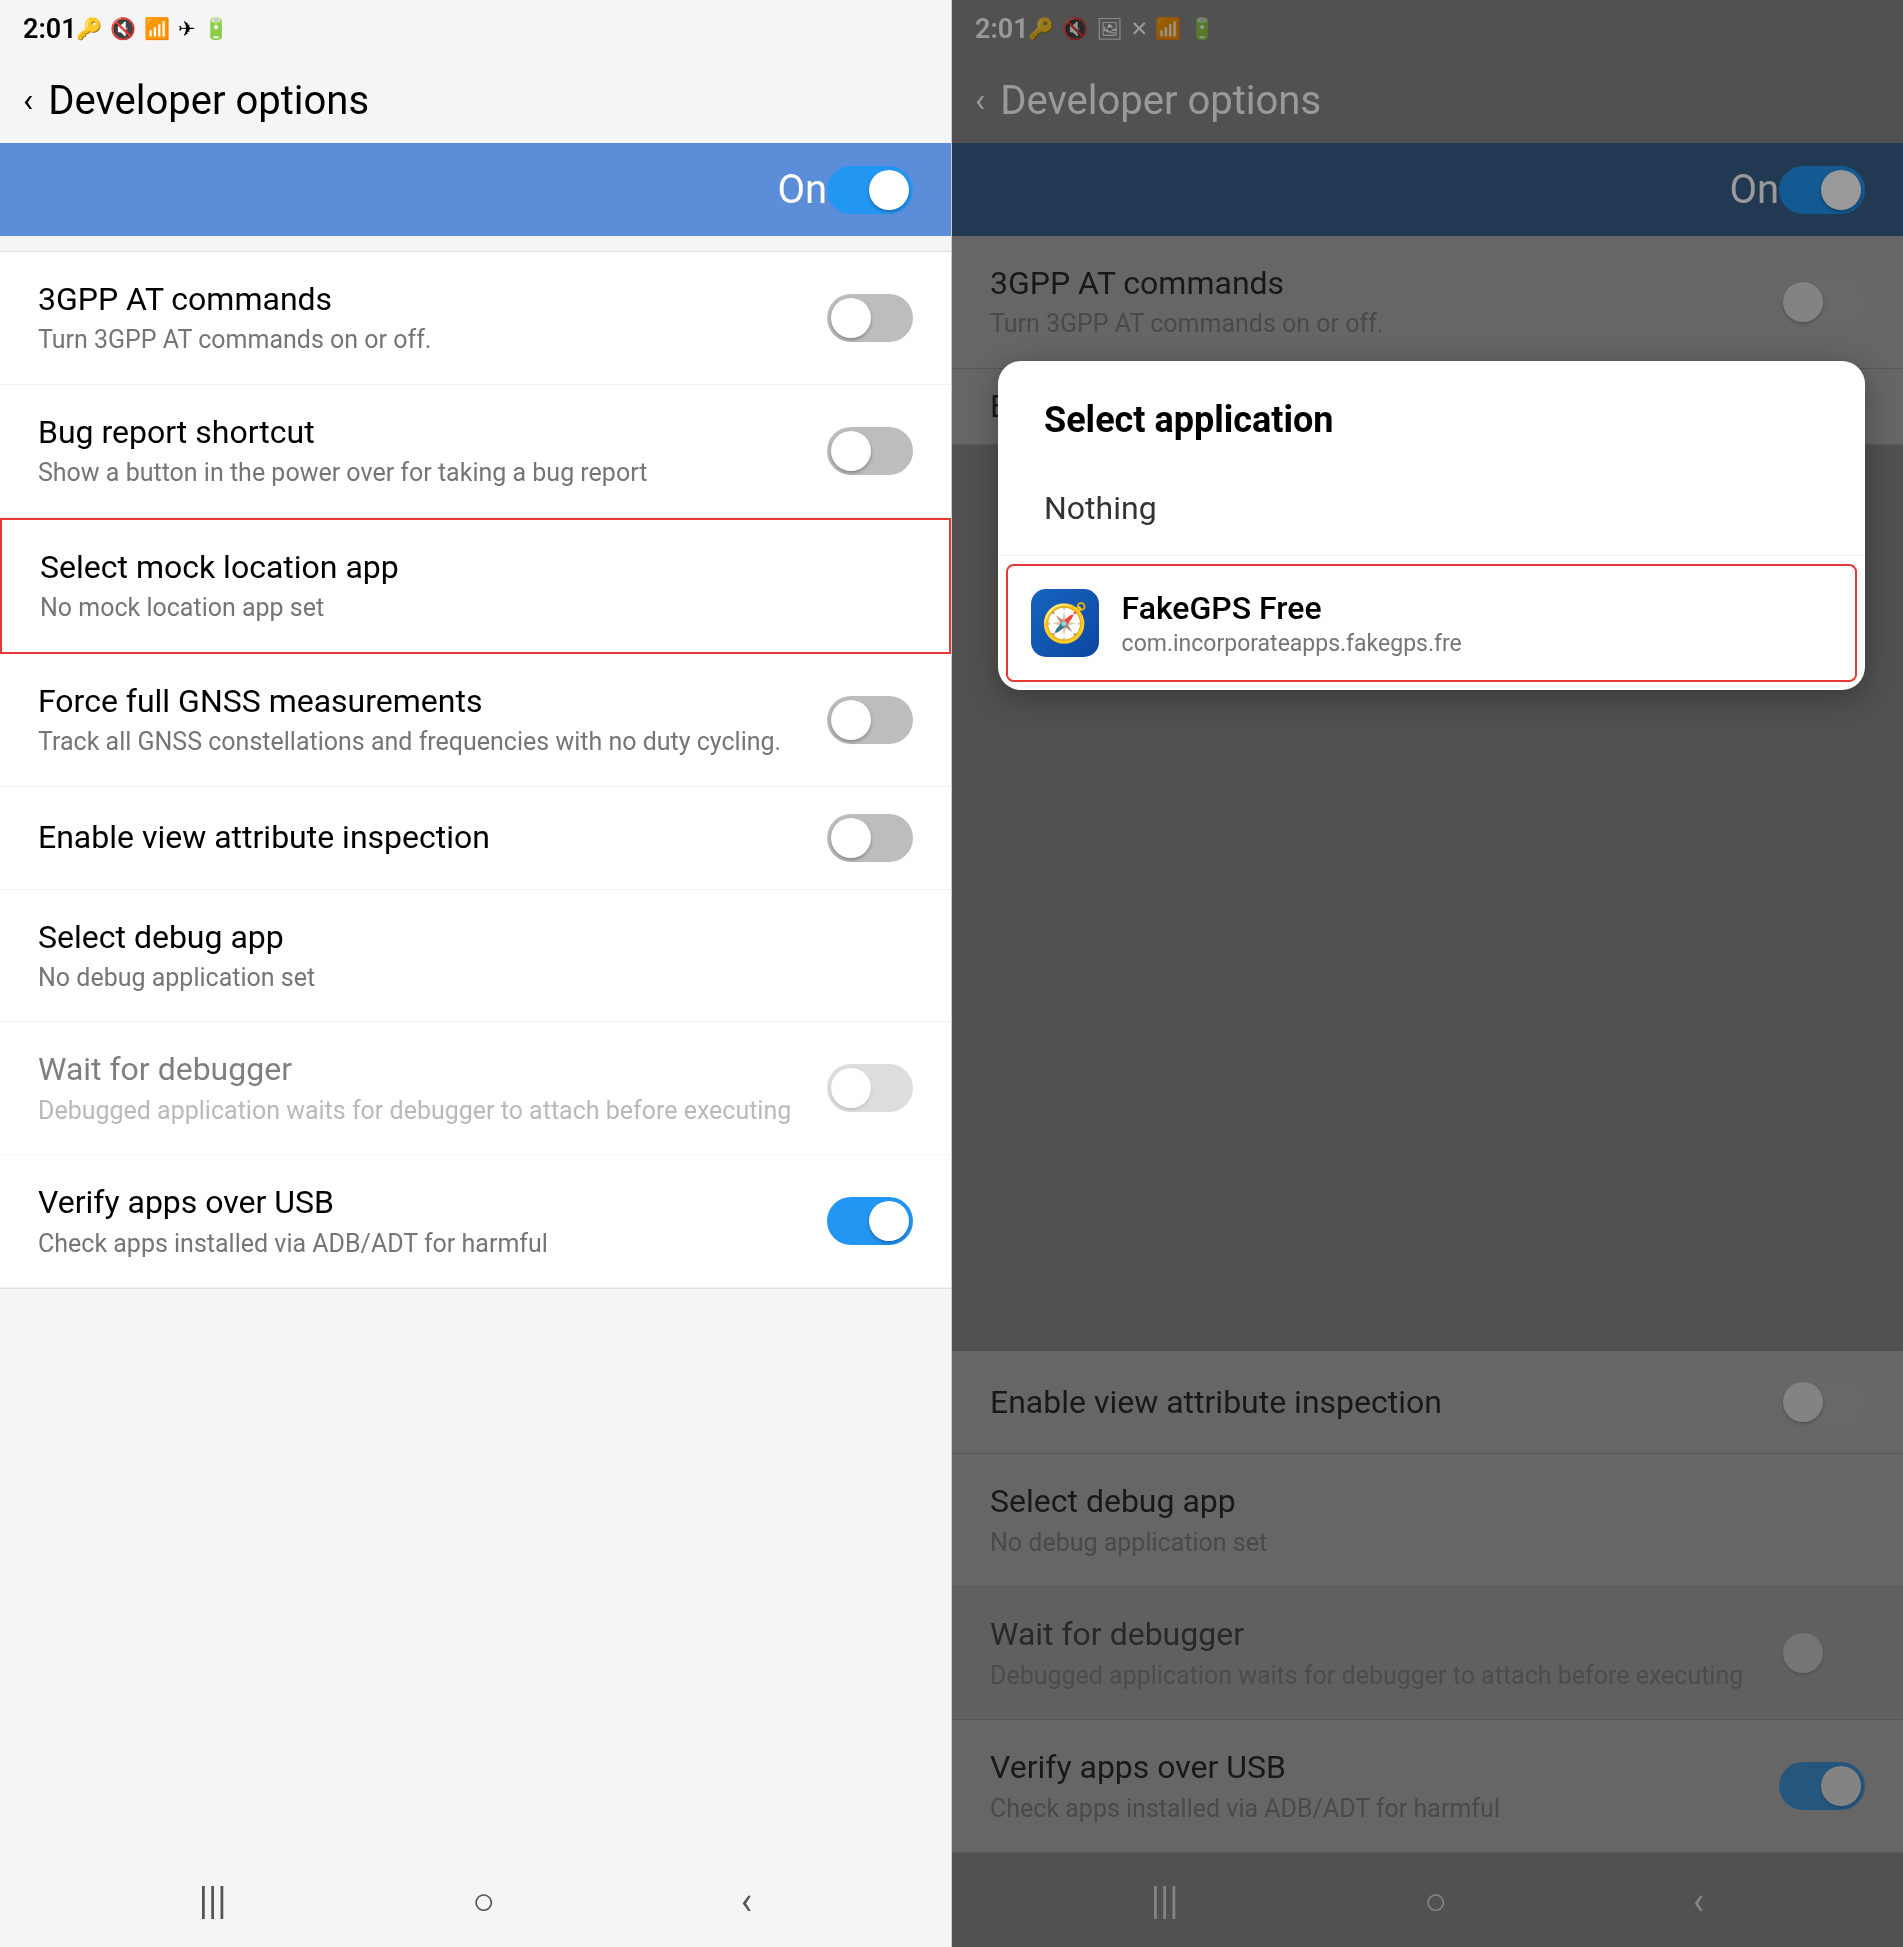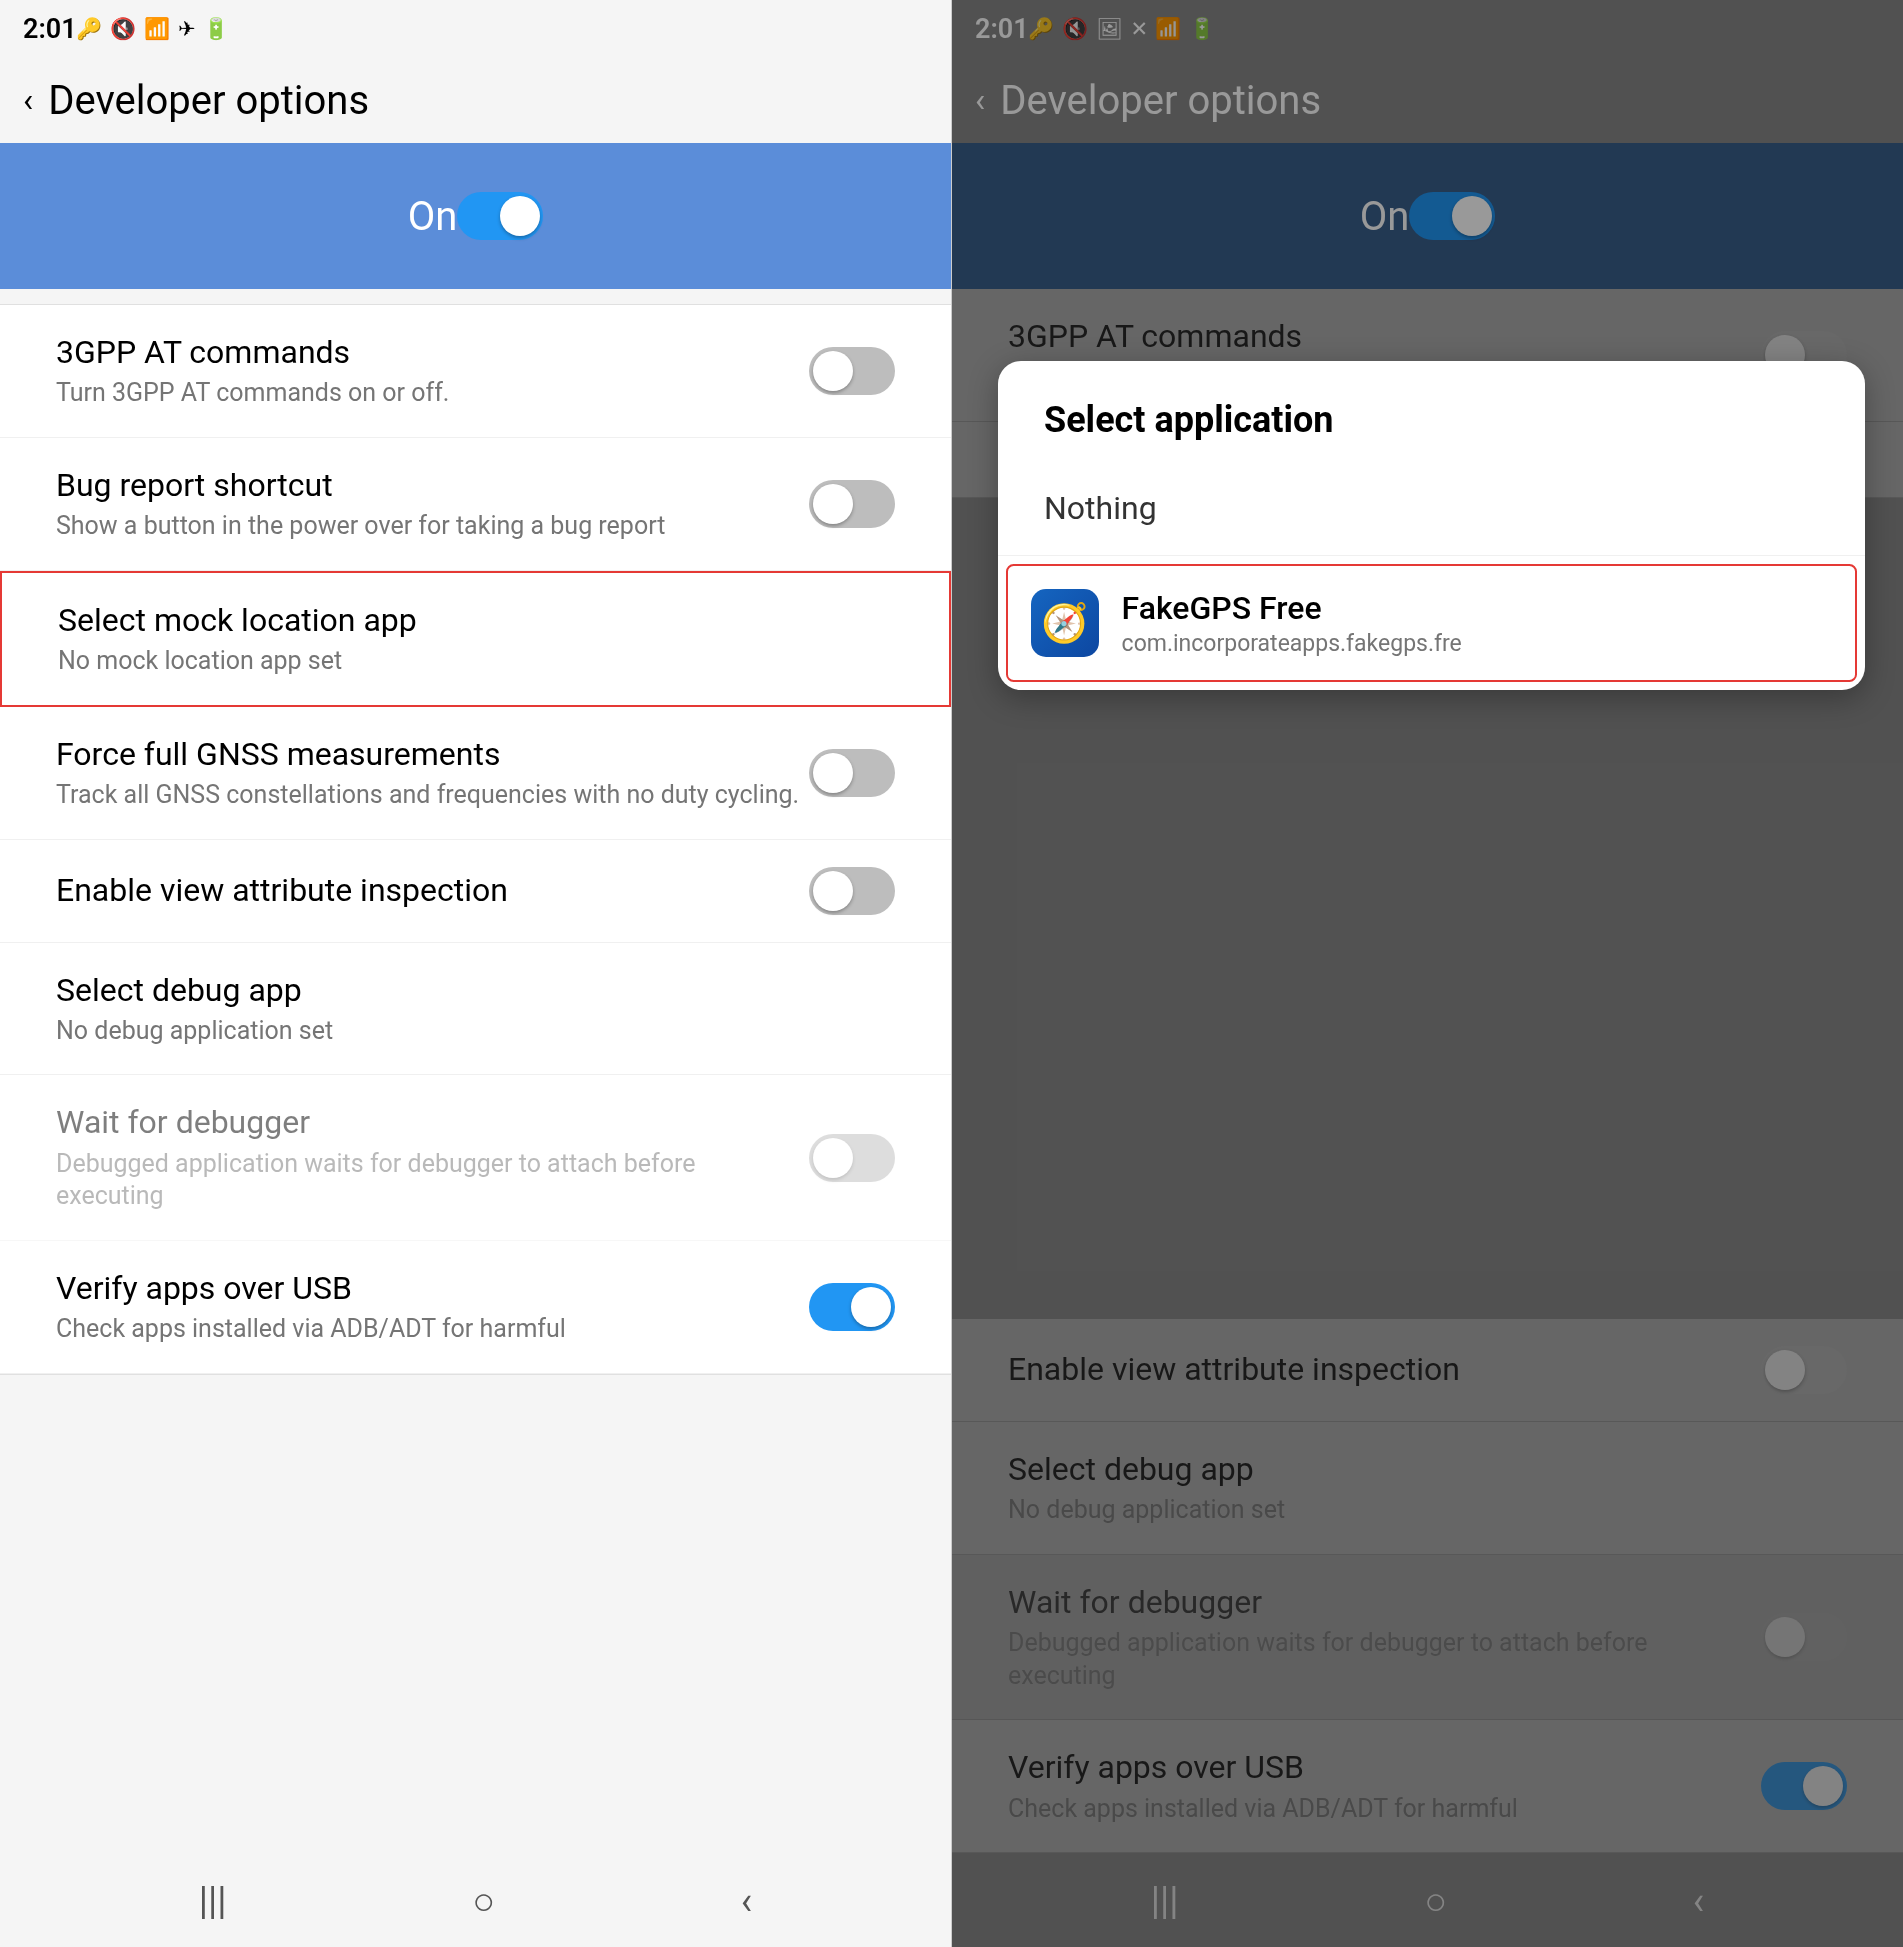--- a/index.html
+++ b/index.html
@@ -66,26 +66,26 @@
     }
 
     .top-bar .title {
       font-size: 40px;
       font-weight: 400;
       color: #000;
     }
 
     
     .on-banner {
-      height: 146px;
+      height: 93px;
       background: #5b8dd9;
       display: flex;
       align-items: center;
-      justify-content: center;
-      padding: 0 48px;
+      justify-content: flex-end;
+      padding: 0 38px;
       margin: 0;
     }
 
     .on-banner.dark {
       background: #3a5f8a;
     }
 
     .on-banner .on-text {
       font-size: 40px;
       color: #fff;
@@ -130,21 +130,21 @@
     }
 
     .settings-section {
       background: #fff;
       margin-top: 15px;
       border-top: 1px solid #e0e0e0;
       border-bottom: 1px solid #e0e0e0;
     }
 
     .settings-item {
-      padding: 27px 56px;
+      padding: 27px 38px;
       display: flex;
       align-items: center;
       justify-content: center;
       border-bottom: 1px solid #f0f0f0;
       background: #fff;
     }
 
     .settings-item.highlighted {
       border: 2.9px solid #e53935;
       background: #fff;

